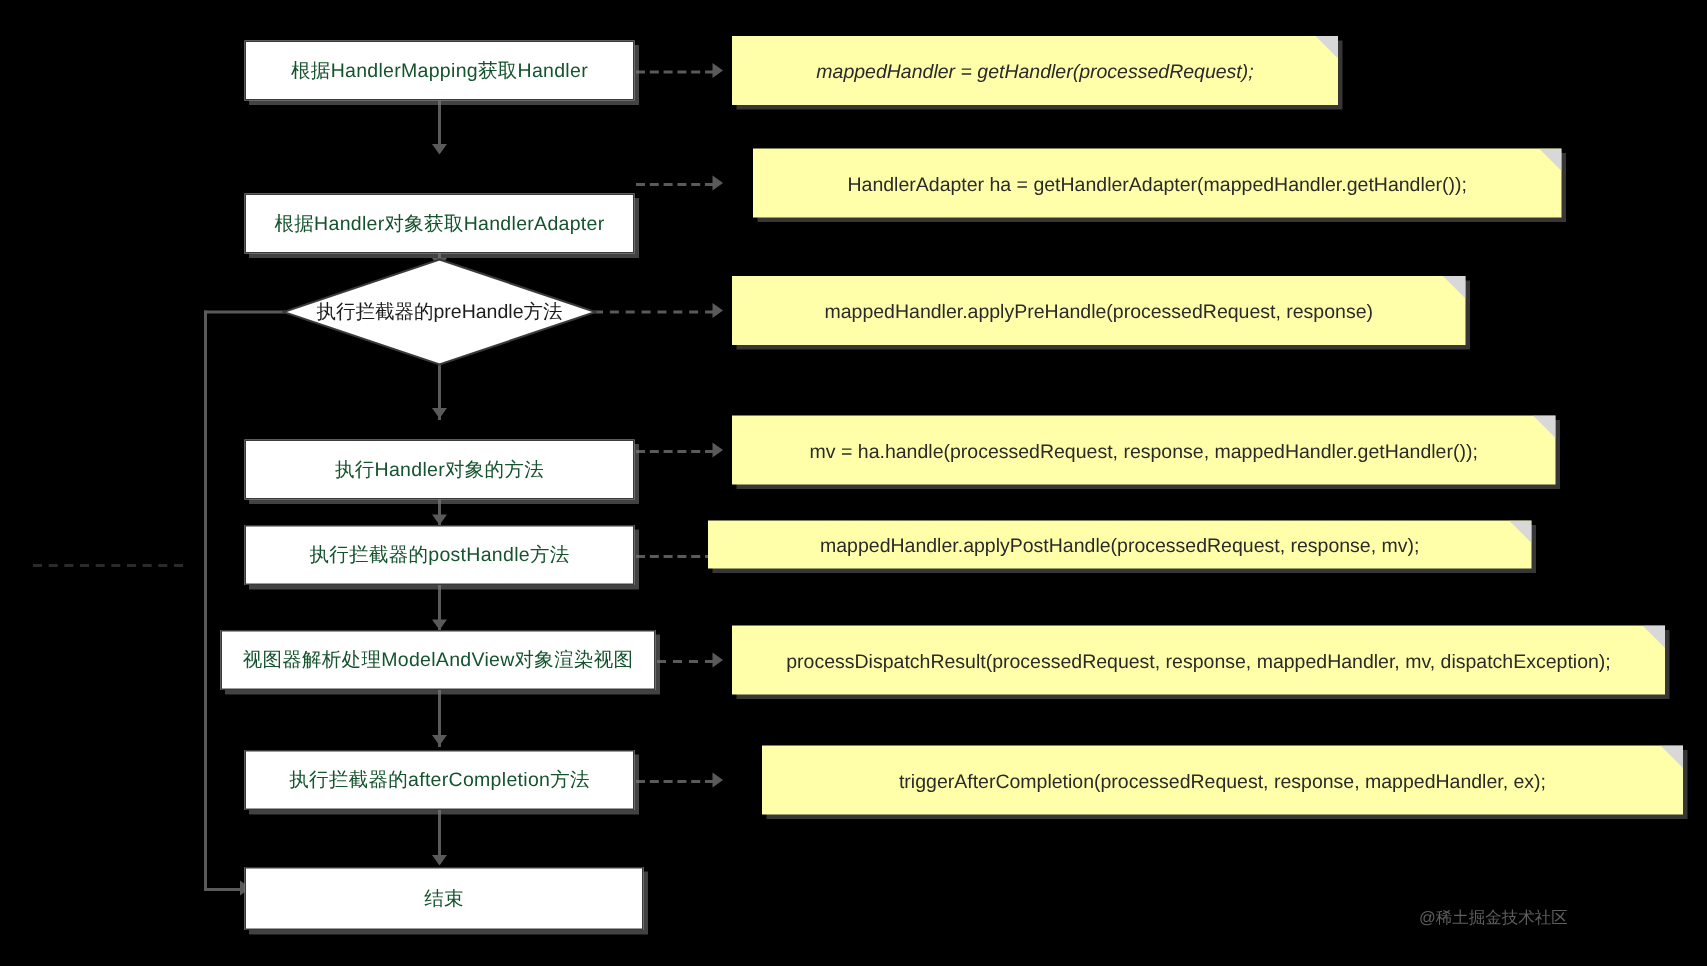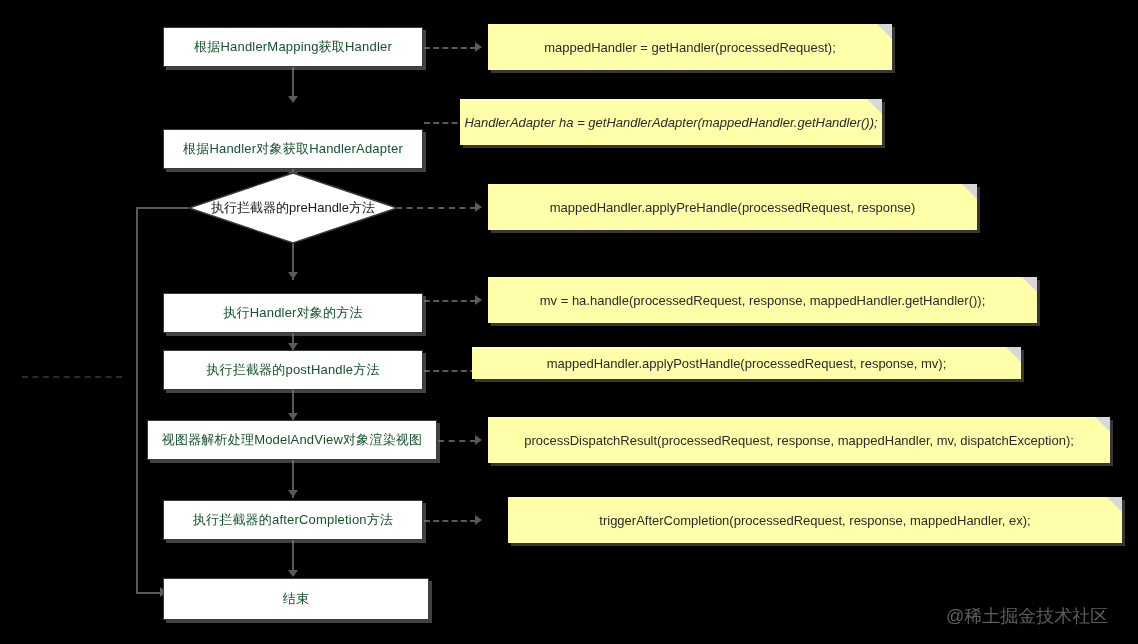--- a/index.html
+++ b/index.html
@@ -107,21 +107,21 @@
     width: 0; height: 0;
     border-top: 5px solid transparent;
     border-bottom: 5px solid transparent;
     border-left: 7px solid #5a5a5a;
   }
 
   
   .watermark {
     position: absolute;
     color: #6f6f6f;
-    font-size: 18px;
+    font-size: 11px;
     white-space: nowrap;
     opacity: 0.85;
   }
 </style>
 </head>
 <body>
 
 <div id="canvas">
 
   <div class="vline" style="left:292px; top:67px; height:32px;"></div>
@@ -201,26 +201,26 @@
   </div>
 
   <div class="node" style="left:163px; top:500px; width:260px; height:40px;">
     <span>执行拦截器的afterCompletion方法</span>
   </div>
 
   <div class="node" style="left:163px; top:578px; width:266px; height:42px;">
     <span>结束</span>
   </div>
 
-  <div class="note" style="left:488px; top:24px; width:404px; height:46px;">
+  <div class="note" style="left:488px; top:24px; width:404px; height:46px;font-style:italic;">
     <span class="fold"></span>
     <span class="noteText">mappedHandler = getHandler(processedRequest);</span>
   </div>
 
-  <div class="note" style="left:460px; top:99px; width:422px; height:46px;font-style:italic;">
+  <div class="note" style="left:502px; top:99px; width:539px; height:46px;">
     <span class="fold"></span>
     <span class="noteText">HandlerAdapter ha = getHandlerAdapter(mappedHandler.getHandler());</span>
   </div>
 
   <div class="note" style="left:488px; top:277px; width:549px; height:46px;">
     <span class="fold"></span>
     <span class="noteText">mv = ha.handle(processedRequest, response, mappedHandler.getHandler());</span>
   </div>
 
   <div class="note" style="left:488px; top:184px; width:489px; height:46px;">

